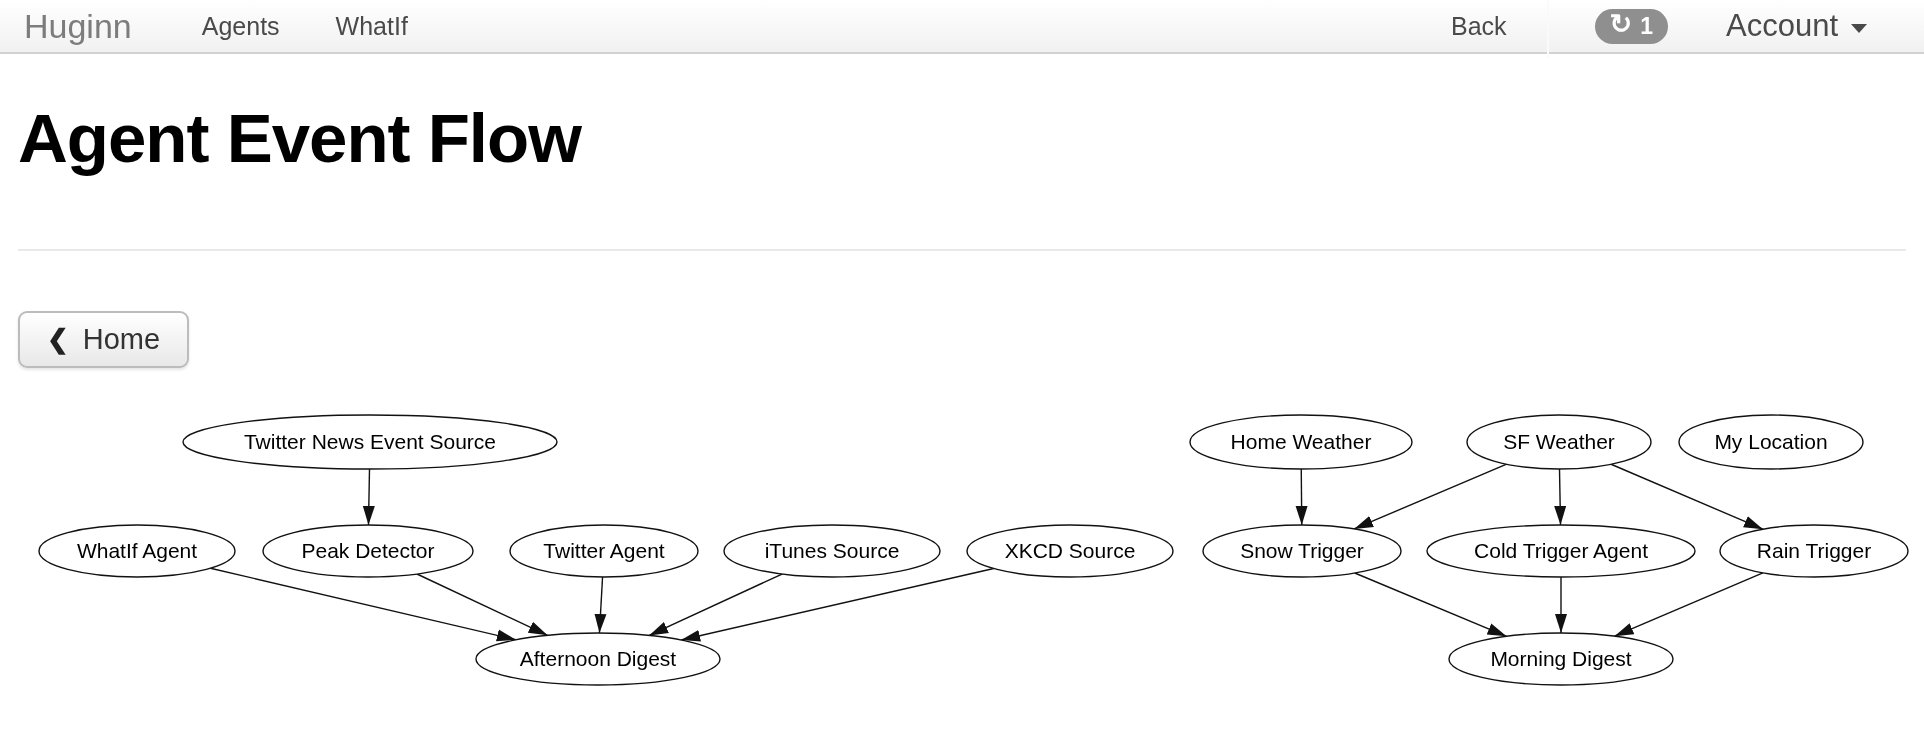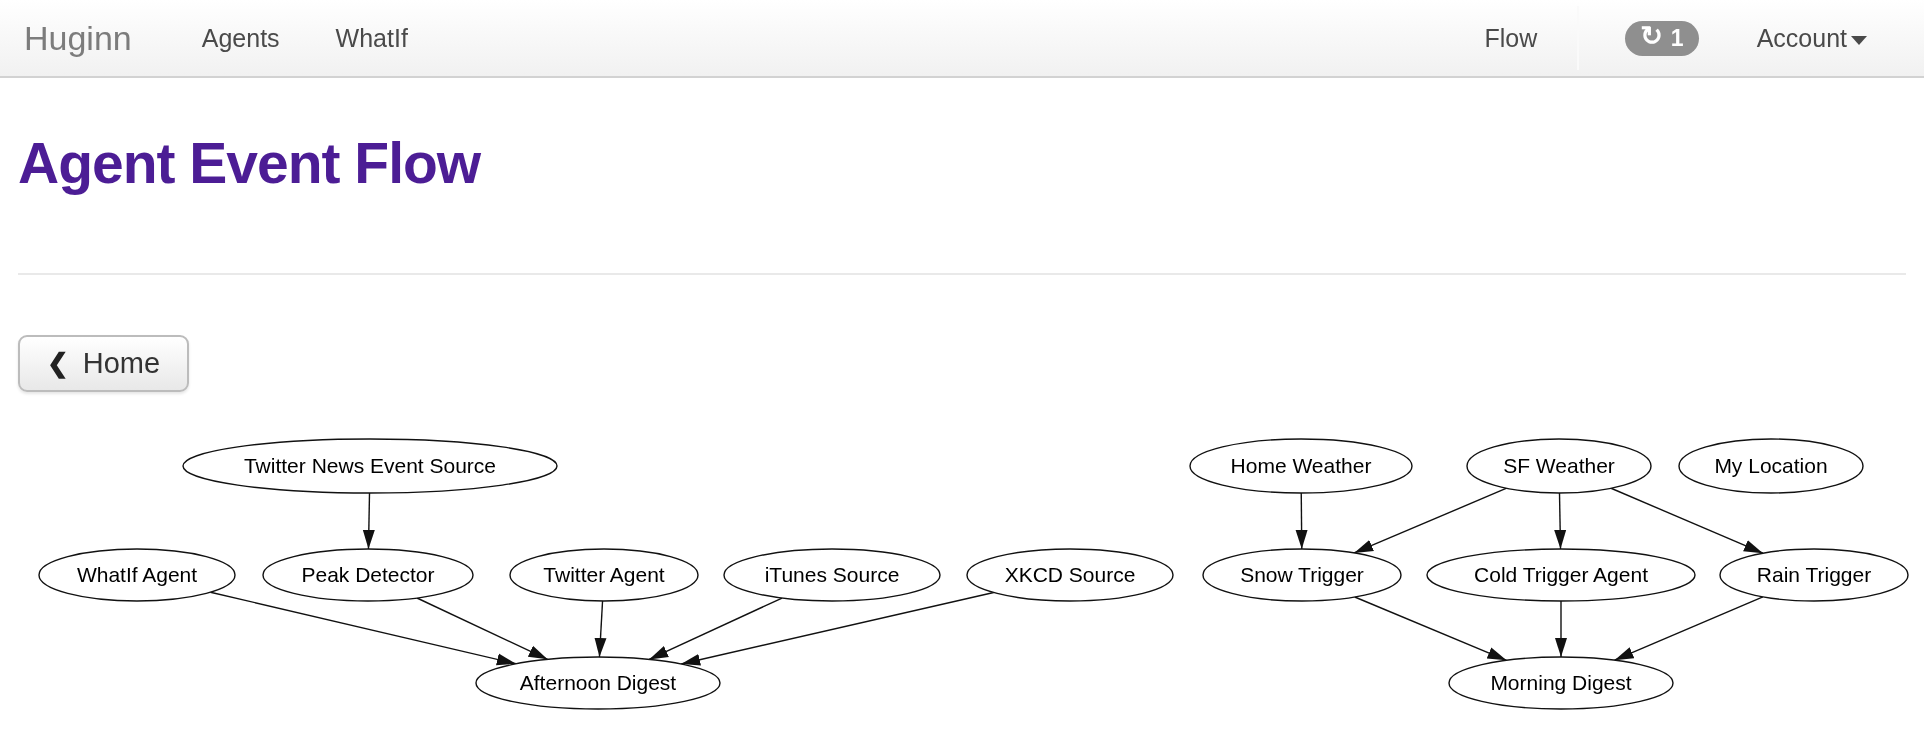--- a/index.html
+++ b/index.html
@@ -5,21 +5,21 @@
   * { box-sizing: border-box; }
   html, body { margin: 0; padding: 0; background: #ffffff; }
   body {
     font-family: "Liberation Sans", sans-serif;
     width: 1924px;
     color: #333;
   }
 
   
   .navbar {
-    height: 78px;
+    height: 54px;
     background: linear-gradient(#ffffff, #f1f1f1);
     border-bottom: 2px solid #d2d2d2;
     display: flex;
     align-items: center;
     padding: 0 57px 0 24px;
   }
   .brand {
     font-size: 34px;
     color: #7c7c7c;
     margin-right: 42px;
@@ -49,39 +49,39 @@
     gap: 8px;
     padding: 0 15px;
     color: #ffffff;
     cursor: pointer;
   }
   .refresh-icon { font-size: 27px; font-weight: bold; line-height: 1; margin-top: -3px; }
   .badge-count { font-size: 23px; font-weight: bold; }
   .account {
     margin-left: 58px;
     display: flex; align-items: center;
-    gap: 4px;
-    font-size: 25px; color: #4a4a4a;
+    gap: 13px;
+    font-size: 31px; color: #4a4a4a;
     cursor: pointer;
   }
   .caret {
     width: 0; height: 0;
     border-left: 8px solid transparent;
     border-right: 8px solid transparent;
     border-top: 9px solid #4a4a4a;
     margin-top: 4px;
   }
 
   
   .container { padding: 0 18px; }
   .page-title {
-    font-size: 57px;
+    font-size: 69px;
     line-height: 60px;
     font-weight: bold;
-    color: #4c1d95;
+    color: #000000;
     letter-spacing: -1px;
     margin: 55px 0 0;
   }
   .rule {
     border: none;
     border-top: 2px solid #e9e9e9;
     margin: 80px 0 0;
   }
   .back-btn {
     margin: 60px 0 0;
@@ -115,21 +115,21 @@
 </head>
 <body>
 
 <div class="navbar">
   <div class="brand">Huginn</div>
   <div class="nav-links">
     <div class="nav-link">Agents</div>
     <div class="nav-link">WhatIf</div>
   </div>
   <div class="navbar-right">
-    <div class="admin-link">Flow</div>
+    <div class="admin-link">Back</div>
     <div class="v-divider"></div>
     <div class="jobs-badge">
       <span class="refresh-icon">↻</span>
       <span class="badge-count">1</span>
     </div>
     <div class="account">
       <span>Account</span>
       <span class="caret"></span>
     </div>
   </div>

